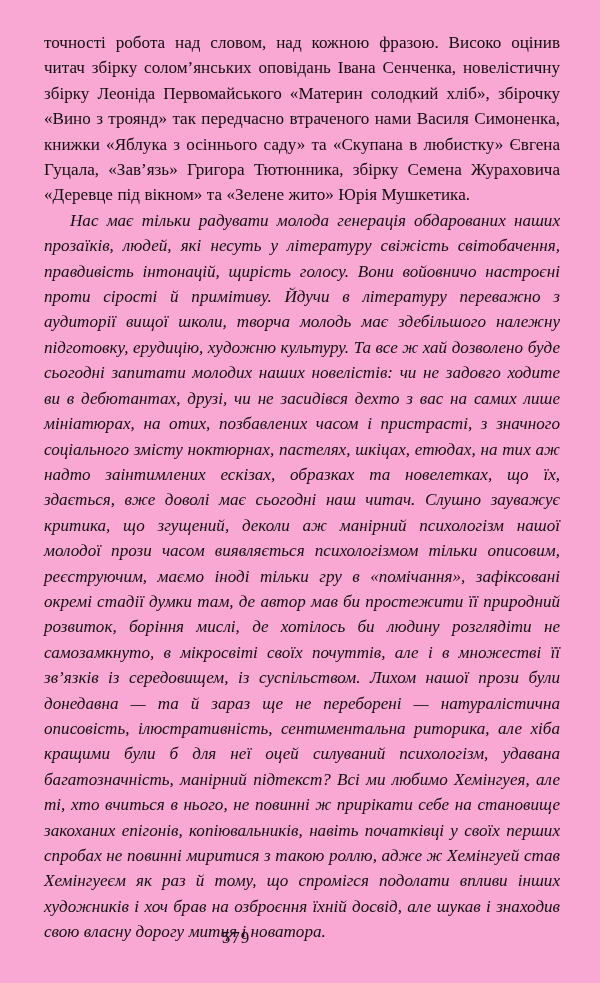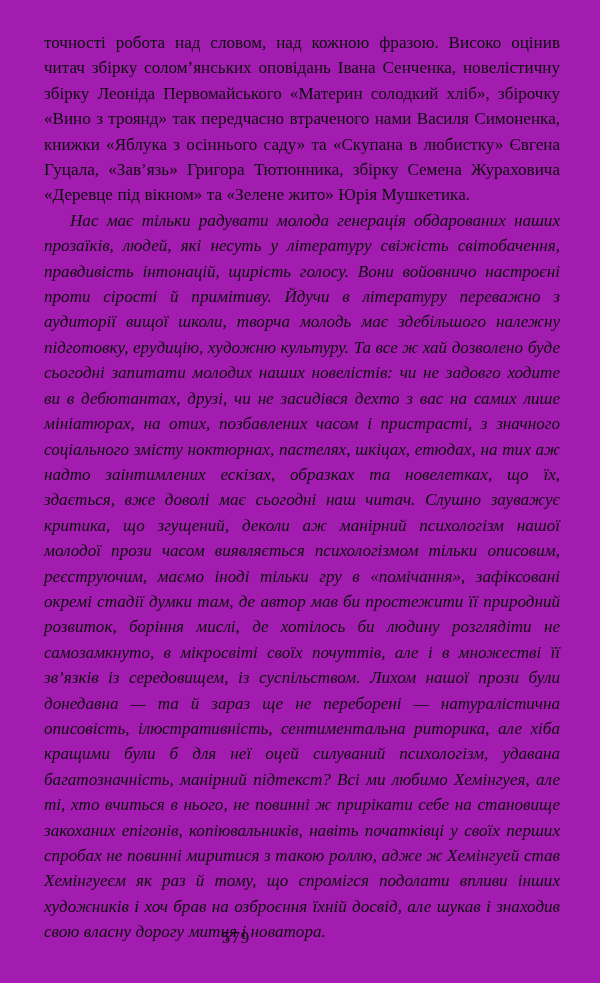--- a/index.html
+++ b/index.html
@@ -14,21 +14,21 @@
     font-family: "Liberation Serif", "DejaVu Serif", serif;
     color: #111111;
     overflow: hidden;
   }
   .page {
     position: absolute;
     left: 0;
     top: 0;
     width: 600px;
     height: 983px;
-    background: #a21caf;
+    background: #f9a8d4;
   }
   .text-block {
     position: absolute;
     left: 44px;
     top: 30px;
     width: 516px;
   }
   p.para {
     margin: 0;
     font-size: 17.1px;

